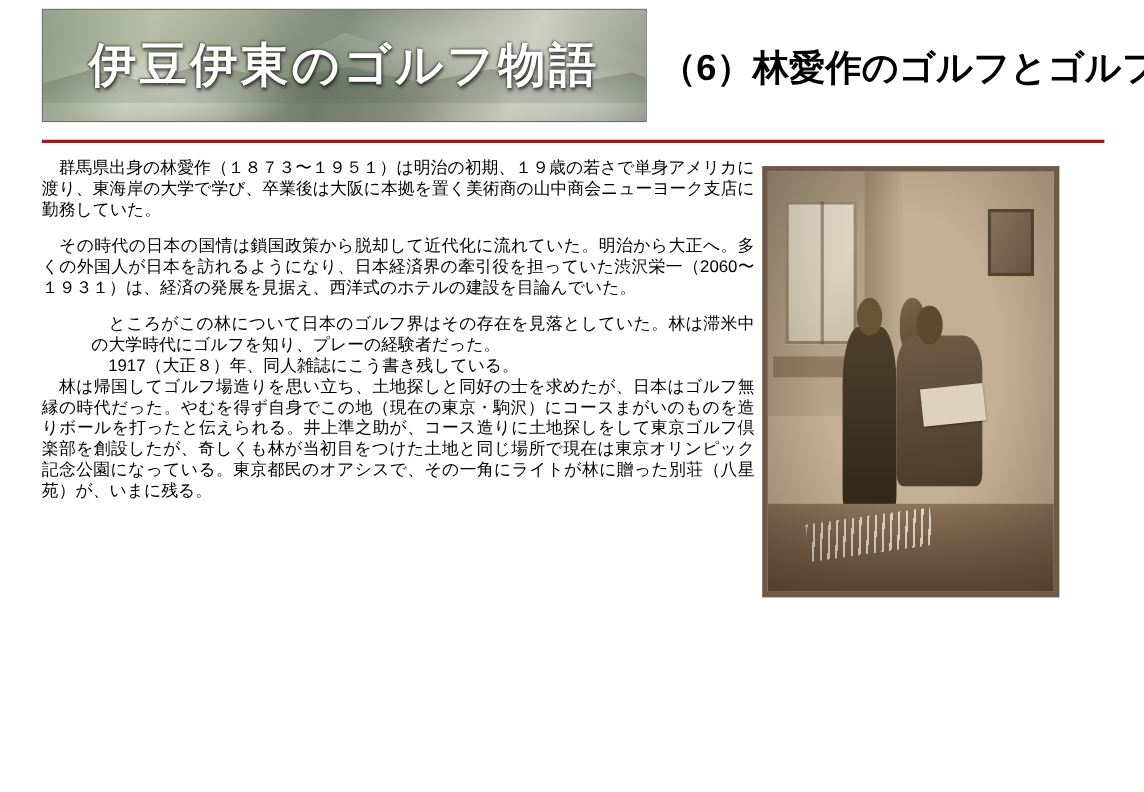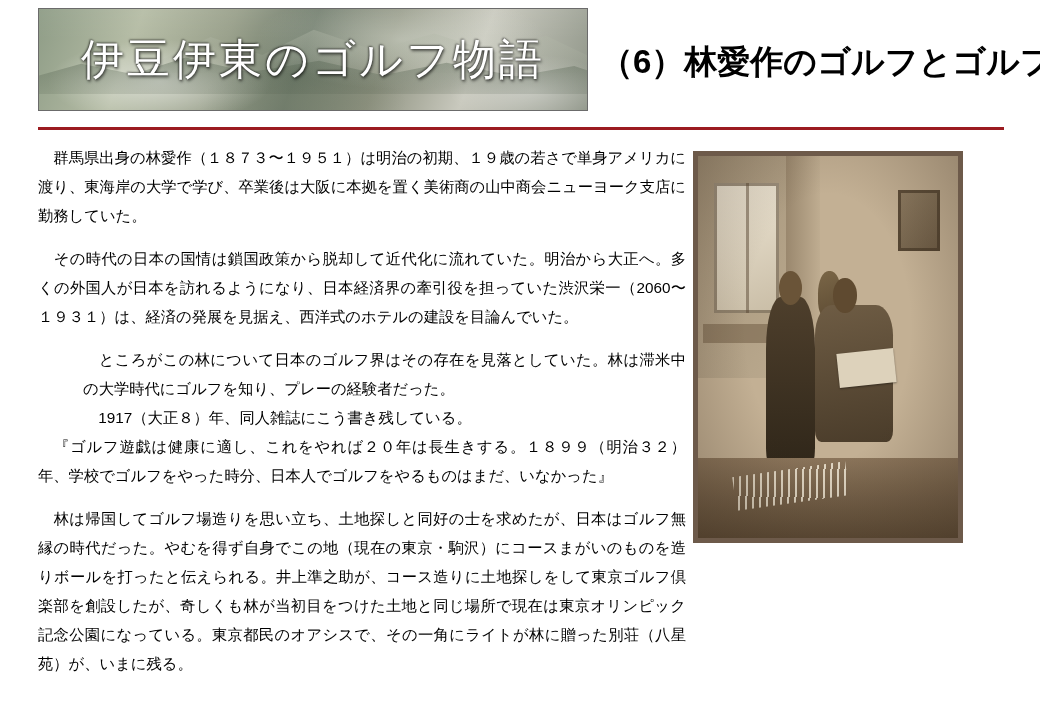--- a/index.html
+++ b/index.html
@@ -75,21 +75,21 @@
     left: 0;
     top: 0;
     width: 100%;
     height: 100%;
     display: flex;
     align-items: center;
     justify-content: center;
     color: #ffffff;
     font-family: "Liberation Serif", serif;
     font-size: 43px;
-    font-weight: normal;
+    font-weight: bold;
     letter-spacing: 3px;
     text-shadow:
       0 0 2px rgba(0,0,0,0.65),
       1px 2px 3px rgba(0,0,0,0.55),
       -1px -1px 2px rgba(0,0,0,0.35);
     white-space: nowrap;
     text-align: center;
   }
   .section-heading {
     position: absolute;
@@ -120,21 +120,21 @@
   }
   .text-col {
     position: absolute;
     left: 0;
     top: 0;
     width: 648px;
   }
   p.para {
     margin: 0 0 14px 0;
     font-size: 15.3px;
-    line-height: 29px;
+    line-height: 19px;
     color: #000000;
     text-align: justify;
     font-family: "Liberation Sans", sans-serif;
   }
   p.para.tight {
     margin-bottom: 0;
     margin-left: 45px;
   }
 
   
@@ -250,21 +250,20 @@
 
   <div class="rule"></div>
 
   <div class="content">
 
     <div class="text-col">
       <p class="para">　群馬県出身の林愛作（１８７３〜１９５１）は明治の初期、１９歳の若さで単身アメリカに渡り、東海岸の大学で学び、卒業後は大阪に本拠を置く美術商の山中商会ニューヨーク支店に勤務していた。</p>
       <p class="para">　その時代の日本の国情は鎖国政策から脱却して近代化に流れていた。明治から大正へ。多くの外国人が日本を訪れるようになり、日本経済界の牽引役を担っていた渋沢栄一（2060〜１９３１）は、経済の発展を見据え、西洋式のホテルの建設を目論んでいた。</p>
       <p class="para tight">　ところがこの林について日本のゴルフ界はその存在を見落としていた。林は滞米中の大学時代にゴルフを知り、プレーの経験者だった。</p>
       <p class="para tight">　1917（大正８）年、同人雑誌にこう書き残している。</p>
-      <p class="para">　『ゴルフ遊戯は健康に適し、これをやれば２０年は長生きする。１８９９（明治３２）年、学校でゴルフをやった時分、日本人でゴルフをやるものはまだ、いなかった』</p>
       <p class="para">　林は帰国してゴルフ場造りを思い立ち、土地探しと同好の士を求めたが、日本はゴルフ無縁の時代だった。やむを得ず自身でこの地（現在の東京・駒沢）にコースまがいのものを造りボールを打ったと伝えられる。井上準之助が、コース造りに土地探しをして東京ゴルフ倶楽部を創設したが、奇しくも林が当初目をつけた土地と同じ場所で現在は東京オリンピック記念公園になっている。東京都民のオアシスで、その一角にライトが林に贈った別荘（八星苑）が、いまに残る。</p>
 
     </div>
 
     <div class="photo-frame">
       <div class="photo">
         <div class="ph-wallL"></div>
         <div class="ph-window"></div>
         <div class="ph-picture"></div>
         <div class="ph-curtain"></div>

